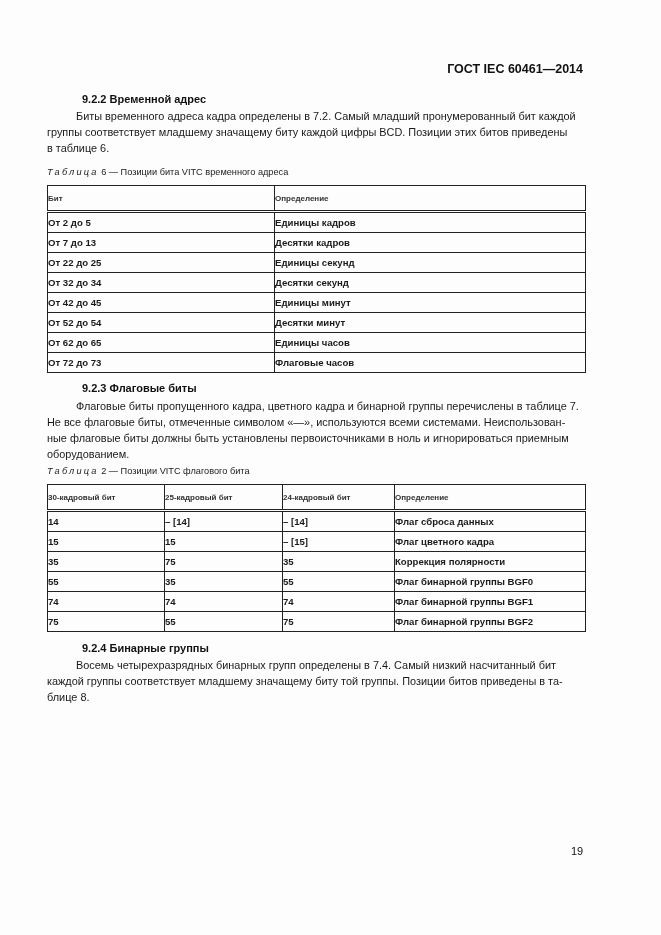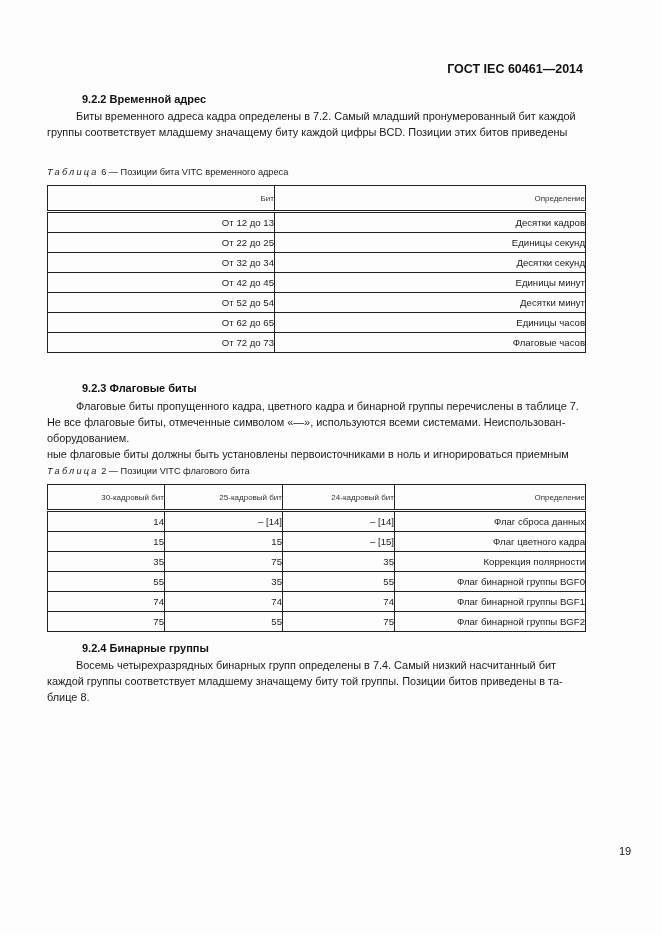--- a/index.html
+++ b/index.html
@@ -22,57 +22,62 @@
   .para .first { padding-left: 29px; }
   .caption {
     position: absolute; left: 47px; font-size: 9.2px; color: #1a1a1a;
   }
   .caption .spaced { letter-spacing: 2.2px; font-style: italic; }
   table.t {
     position: absolute; left: 47px; border-collapse: collapse; table-layout: fixed;
     font-size: 9.6px; color: #1a1a1a;
   }
   table.t td, table.t th {
-    border: 1px solid #222; text-align: right; padding: 0; font-weight: normal;
+    border: 1px solid #222; text-align: left; padding: 0; font-weight: bold;
   }
   table.t th { font-size: 8px; height: 24px; color: #333; }
   table.t thead tr { border-bottom: 3px double #222; }
   table.t thead th { border-bottom: 3px double #222; }
   table.t td { height: 19px; }
-  .pagenum { position: absolute; top: 845px; left: 571px; font-size: 11px; color: #111; margin-left: 48px; }
+  .pagenum { position: absolute; top: 845px; left: 571px; font-size: 11px; color: #111; }
 </style>
 </head>
 <body>
 
 <div class="header">ГОСТ IEC 60461—2014</div>
 
 <div class="h3" style="top:93px">9.2.2  Временной адрес</div>
 <div class="para" style="top:108px">
   <div class="first">Биты временного адреса кадра определены в 7.2. Самый младший пронумерованный бит каждой</div>
   <div>группы соответствует младшему значащему биту каждой цифры BCD. Позиции этих битов приведены</div>
+  <div>в таблице 6.</div>
 </div>
 
 <div class="caption" style="top:167px">
   <span class="spaced">Таблица</span><span> 6 — Позиции бита VITC временного адреса</span>
 </div>
 
 <table class="t" style="top:185px; width:538px">
   <colgroup>
       <col style="width:227px">
       <col style="width:311px">
     </colgroup>
   <thead>
     <tr>
       <th>Бит</th>
       <th>Определение</th>
     </tr>
   </thead>
   <tbody>
     <tr>
-        <td>От 12 до 13</td>
+        <td>От 2 до 5</td>
+        <td>Единицы кадров</td>
+      </tr>
+    <tr>
+        <td>От 7 до 13</td>
         <td>Десятки кадров</td>
       </tr>
     <tr>
         <td>От 22 до 25</td>
         <td>Единицы секунд</td>
       </tr>
     <tr>
         <td>От 32 до 34</td>
         <td>Десятки секунд</td>
       </tr>
@@ -92,22 +97,22 @@
         <td>От 72 до 73</td>
         <td>Флаговые часов</td>
       </tr>
   </tbody>
 </table>
 
 <div class="h3" style="top:382px">9.2.3  Флаговые биты</div>
 <div class="para" style="top:398px">
   <div class="first">Флаговые биты пропущенного кадра, цветного кадра и бинарной группы перечислены в таблице 7.</div>
   <div>Не все флаговые биты, отмеченные символом «—», используются всеми системами. Неиспользован-</div>
+  <div>ные флаговые биты должны быть установлены первоисточниками в ноль и игнорироваться приемным</div>
   <div>оборудованием.</div>
-  <div>ные флаговые биты должны быть установлены первоисточниками в ноль и игнорироваться приемным</div>
 </div>
 
 <div class="caption" style="top:466px">
   <span class="spaced">Таблица</span><span> 2 — Позиции VITC флагового бита</span>
 </div>
 
 <table class="t" style="top:484px; width:538px">
   <colgroup>
       <col style="width:117px">
       <col style="width:118px">

